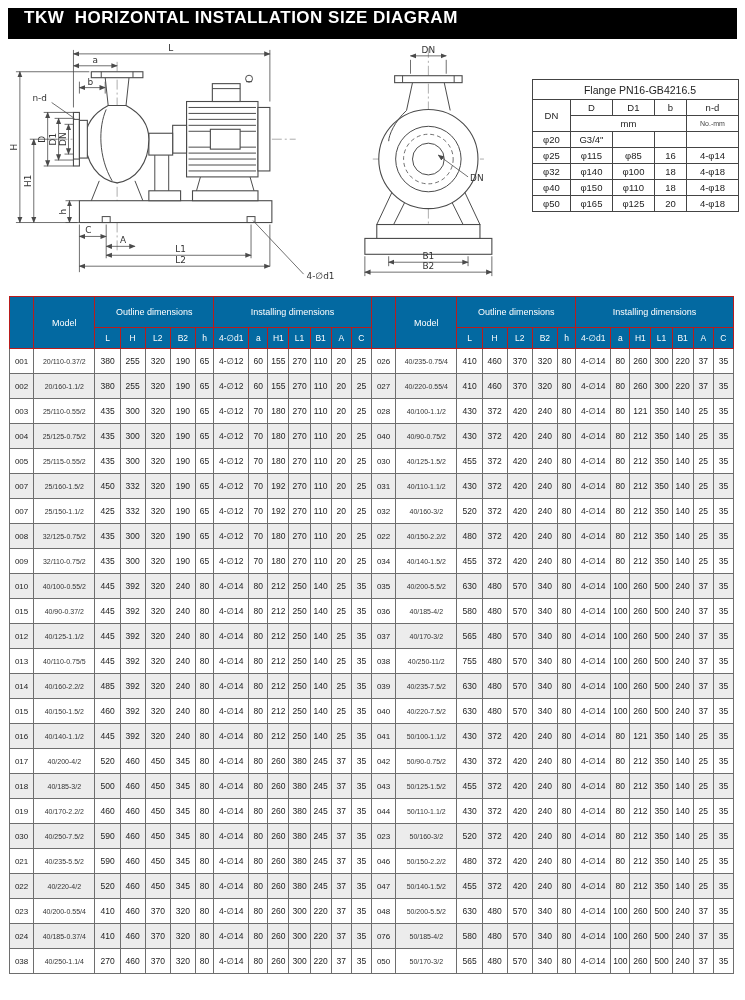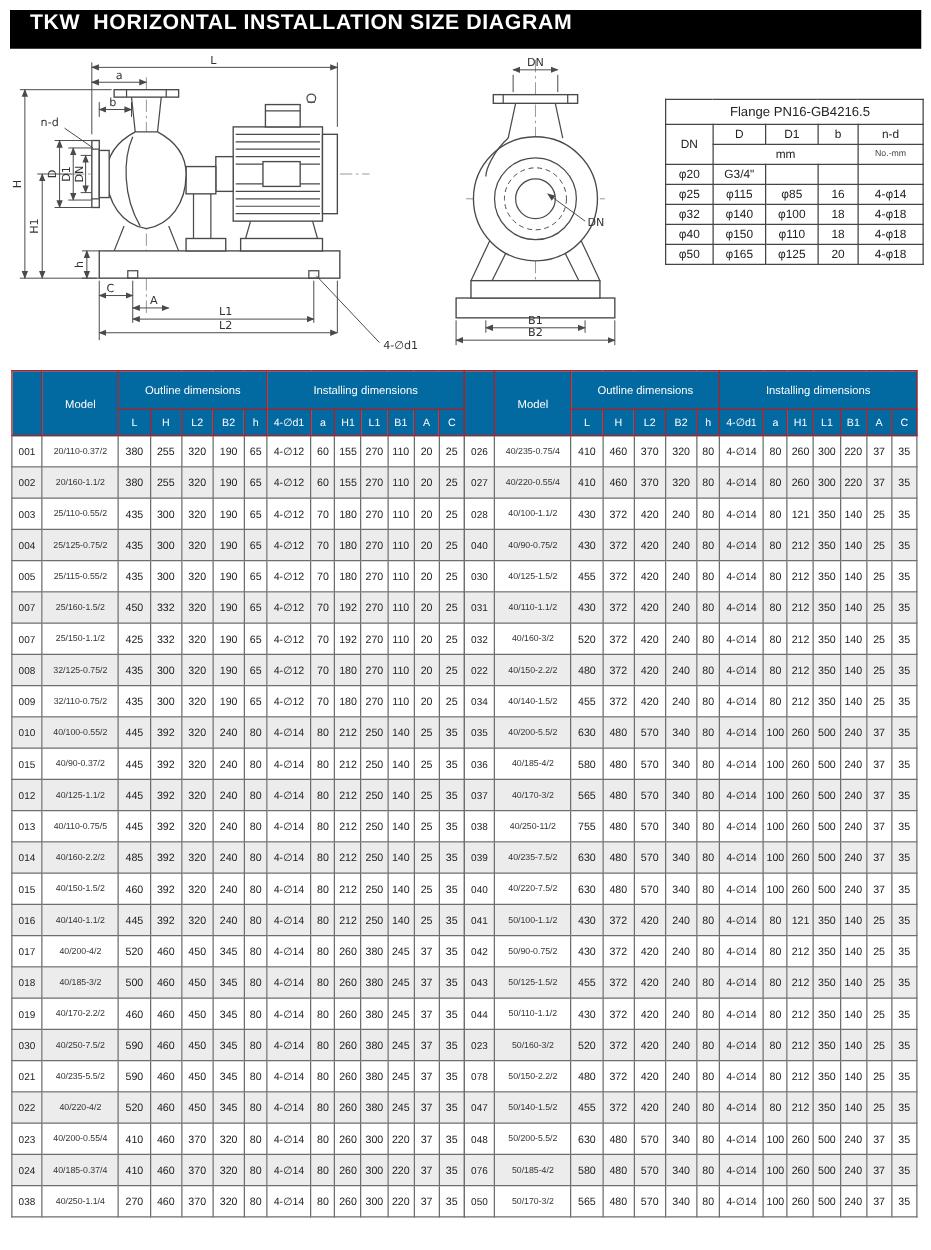--- a/index.html
+++ b/index.html
@@ -1040,21 +1040,21 @@
             <td>80</td>
             <td>4-∅14</td>
             <td>80</td>
             <td>212</td>
             <td>350</td>
             <td>140</td>
             <td>25</td>
             <td>35</td>
           </tr>
           <tr>
-            <td>078</td>
+            <td>046</td>
             <td>50/150-2.2/2</td>
             <td>480</td>
             <td>372</td>
             <td>420</td>
             <td>240</td>
             <td>80</td>
             <td>4-∅14</td>
             <td>80</td>
             <td>212</td>
             <td>350</td>

